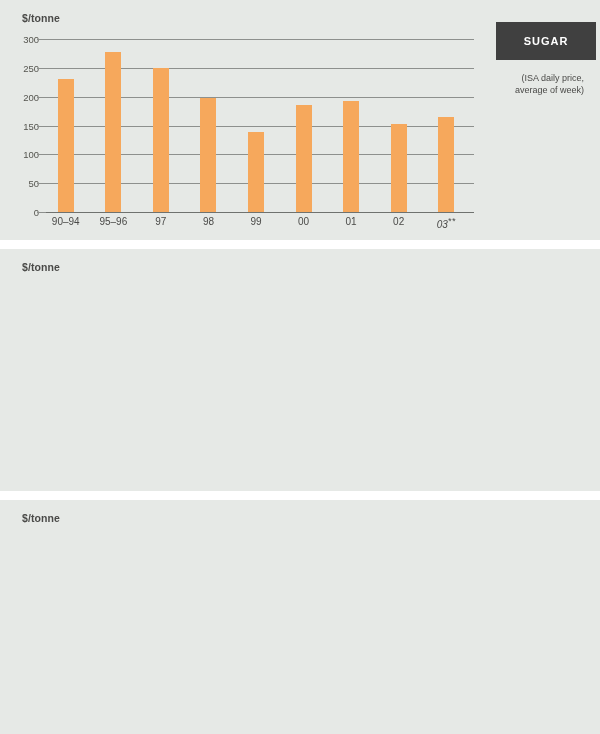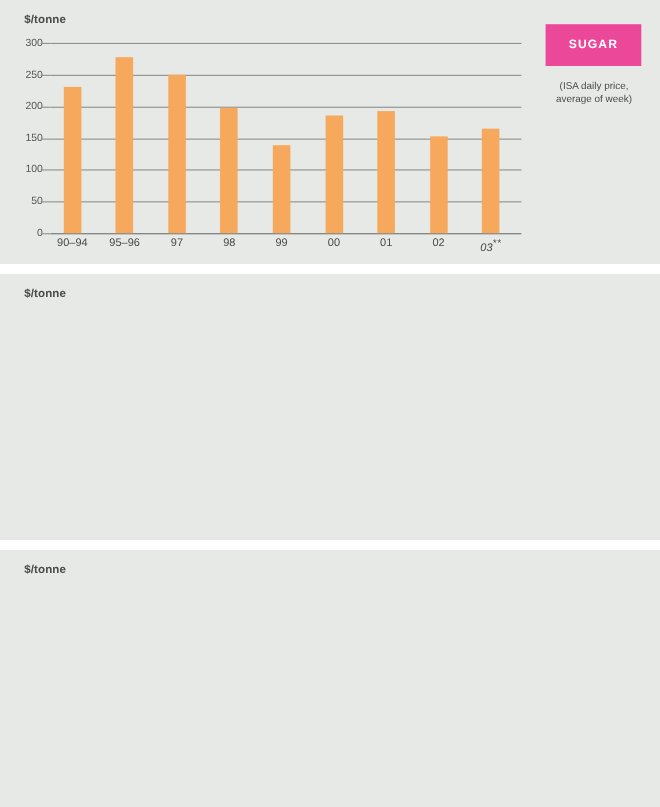--- a/index.html
+++ b/index.html
@@ -119,36 +119,36 @@
   
   .side {
     position: absolute;
     left: 496px;
     width: 88px;
   }
   #side-sugar  { top: 22px; }
   #side-coffee { top: 272px; }
 
   .badge {
-    width: 87px;
+    width: 100px;
     height: 38px;
-    background: #ec4899;
+    background: #404040;
     color: #ffffff;
     font-size: 11px;
     font-weight: bold;
     letter-spacing: 1px;
     display: flex;
     align-items: center;
     justify-content: center;
   }
   .badge-caption {
     margin-top: 12px;
     font-size: 9px;
     line-height: 12px;
-    text-align: center;
+    text-align: right;
     color: #4a4a48;
     white-space: pre-line;
   }
 </style>
 </head>
 <body>
 
 <div class="panel" id="panel-sugar">
   <div class="chart-area">
     <div class="unit-label">$/tonne</div>

